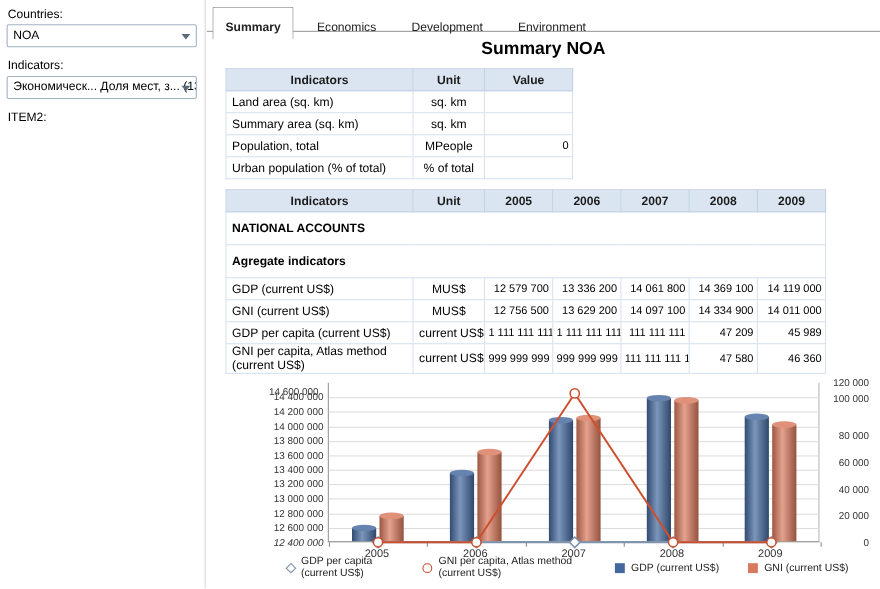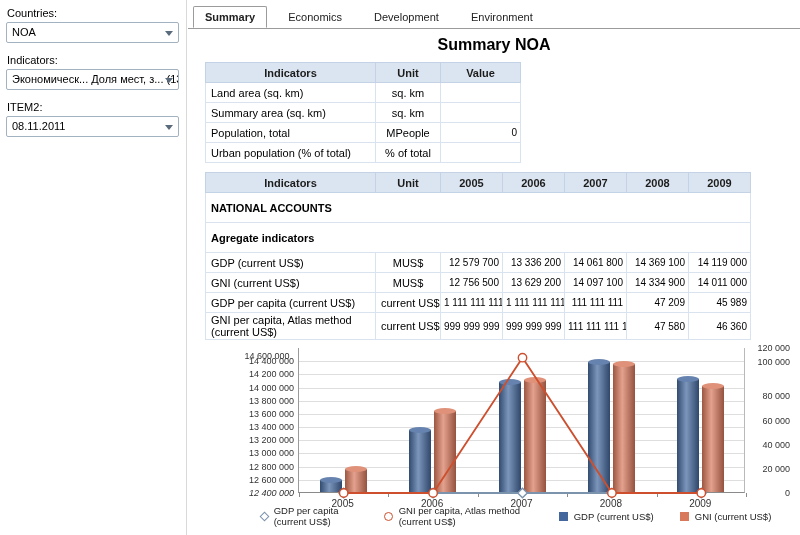--- a/index.html
+++ b/index.html
@@ -8,21 +8,21 @@
 
   
   .sidebar { position:absolute; left:0; top:0; width:187px; height:535px; background:#fff; border-right:1px solid #d9d9d9; padding:5px 6px; }
   .fld-label { font-size:11px; margin:2px 0 3px 1px; color:#000; }
   .dropdown { position:relative; width:173px; height:21px; border:1px solid #a3b2c1; border-radius:2px; background:#fff; font-size:11px; line-height:19px; padding:0 18px 0 5px; margin-bottom:11px; white-space:nowrap; overflow:hidden; cursor:pointer; }
   .dd-arrow { position:absolute; right:5px; top:8px; width:0; height:0; border-left:4px solid transparent; border-right:4px solid transparent; border-top:5px solid #5a6b7c; }
 
   
   .main { position:absolute; left:188px; top:0; width:612px; height:535px; }
   .tabbar { position:absolute; left:0; top:6px; width:612px; height:23px; border-bottom:1px solid #9b9b9b; padding-left:5px; }
-  .tab { display:inline-block; font-size:11px; padding:4px 11px 4px; margin-right:7px; color:#222; position:relative; cursor:pointer; }
+  .tab { display:inline-block; font-size:11px; padding:12px 11px 4px; margin-right:7px; color:#222; position:relative; cursor:pointer; }
   .tab.active { background:#fff; border:1px solid #9b9b9b; border-bottom:1px solid #fff; margin-bottom:-1px; font-weight:bold; border-radius:2px 2px 0 0; }
   .page-title { position:absolute; top:36px; left:0; width:612px; text-align:center; font-size:16px; font-weight:bold; }
 
   
   table.grid { border-collapse:collapse; position:absolute; table-layout:fixed; font-size:11px; background:#fff; }
   .grid th { background:#dbe5f1; border:1px solid #c3d2e4; font-weight:bold; font-size:11px; height:20px; text-align:center; color:#1c1c1c; }
   .grid td { border:1px solid #d8e3ef; height:20px; padding:1px 5px; overflow:hidden; vertical-align:middle; }
   #tbl1 { left:17px; top:62px; width:315px; }
   #tbl2 { left:17px; top:172px; width:545px; }
   td.ind { white-space:normal; }
@@ -62,24 +62,20 @@
     <span class="dd-arrow"></span>
   </div>
 
   <div class="fld-label">Indicators:</div>
   <div class="dropdown">
     <span>Экономическ... Доля мест, з... (1374)</span>
     <span class="dd-arrow"></span>
   </div>
 
   <div class="fld-label">ITEM2:</div>
-  <div class="dropdown">
-    <span>08.11.2011</span>
-    <span class="dd-arrow"></span>
-  </div>
 </aside>
 
 <main class="main">
 
   <div class="tabbar">
     <span class="tab active">Summary</span>
     <span class="tab">Economics</span>
     <span class="tab">Development</span>
     <span class="tab">Environment</span>
   </div>

